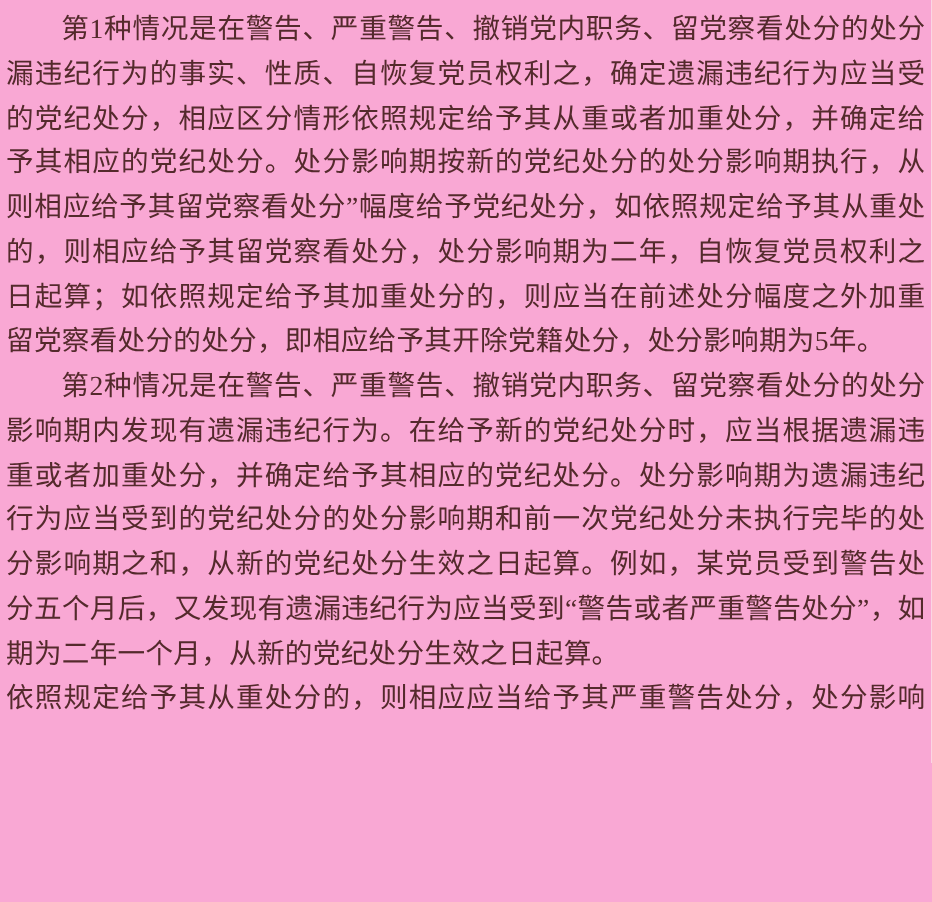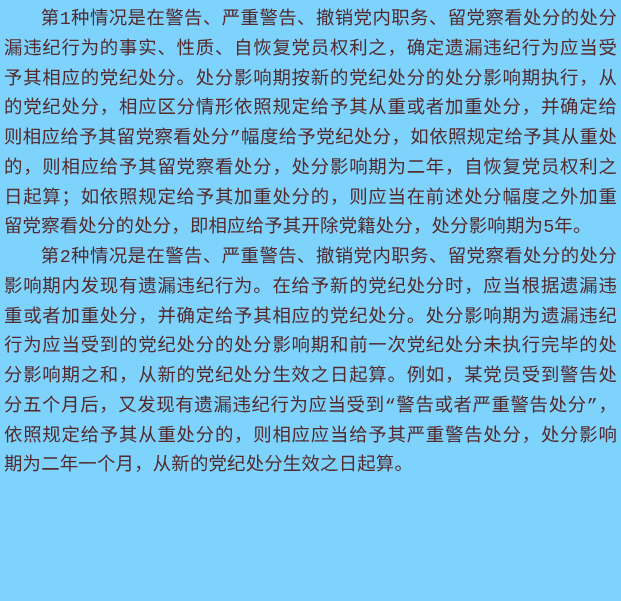--- a/index.html
+++ b/index.html
@@ -4,23 +4,23 @@
 <style>
   html, body {
     margin: 0;
     padding: 0;
     background: #fbf7f1;
   }
   .page {
     width: 621px;
     height: 601px;
     box-sizing: border-box;
-    background: #7dd3fc;
+    background: #f9a8d4;
     color: #542a2c;
-    font-family: Liberation Mono, monospace;
+    font-family: Liberation Serif, serif;
     font-size: 18.4px;
     padding: 5px 4px 0 4px;
     overflow: hidden;
   }
   .paragraph {
     margin: 0;
     padding: 0;
   }
   .line {
     height: 29.75px;
@@ -39,32 +39,32 @@
   }
 </style>
 </head>
 <body>
 
 <div class="page">
 
   <div class="paragraph">
     <div class="line first">第1种情况是在警告、严重警告、撤销党内职务、留党察看处分的处分</div>
     <div class="line">漏违纪行为的事实、性质、自恢复党员权利之，确定遗漏违纪行为应当受到</div>
+    <div class="line">的党纪处分，相应区分情形依照规定给予其从重或者加重处分，并确定给</div>
     <div class="line">予其相应的党纪处分。处分影响期按新的党纪处分的处分影响期执行，从</div>
-    <div class="line">的党纪处分，相应区分情形依照规定给予其从重或者加重处分，并确定给</div>
     <div class="line">则相应给予其留党察看处分”幅度给予党纪处分，如依照规定给予其从重处分</div>
     <div class="line">的，则相应给予其留党察看处分，处分影响期为二年，自恢复党员权利之</div>
     <div class="line">日起算；如依照规定给予其加重处分的，则应当在前述处分幅度之外加重</div>
     <div class="line last">留党察看处分的处分，即相应给予其开除党籍处分，处分影响期为5年。</div>
   </div>
 
   <div class="paragraph">
     <div class="line first">第2种情况是在警告、严重警告、撤销党内职务、留党察看处分的处分</div>
     <div class="line">影响期内发现有遗漏违纪行为。在给予新的党纪处分时，应当根据遗漏违</div>
     <div class="line">重或者加重处分，并确定给予其相应的党纪处分。处分影响期为遗漏违纪</div>
     <div class="line">行为应当受到的党纪处分的处分影响期和前一次党纪处分未执行完毕的处</div>
     <div class="line">分影响期之和，从新的党纪处分生效之日起算。例如，某党员受到警告处</div>
     <div class="line">分五个月后，又发现有遗漏违纪行为应当受到“警告或者严重警告处分”，如</div>
+    <div class="line last">期为二年一个月，从新的党纪处分生效之日起算。</div>
     <div class="line">依照规定给予其从重处分的，则相应应当给予其严重警告处分，处分影响</div>
-    <div class="line last">期为二年一个月，从新的党纪处分生效之日起算。</div>
   </div>
 
 </div>
 
 </body></html>

